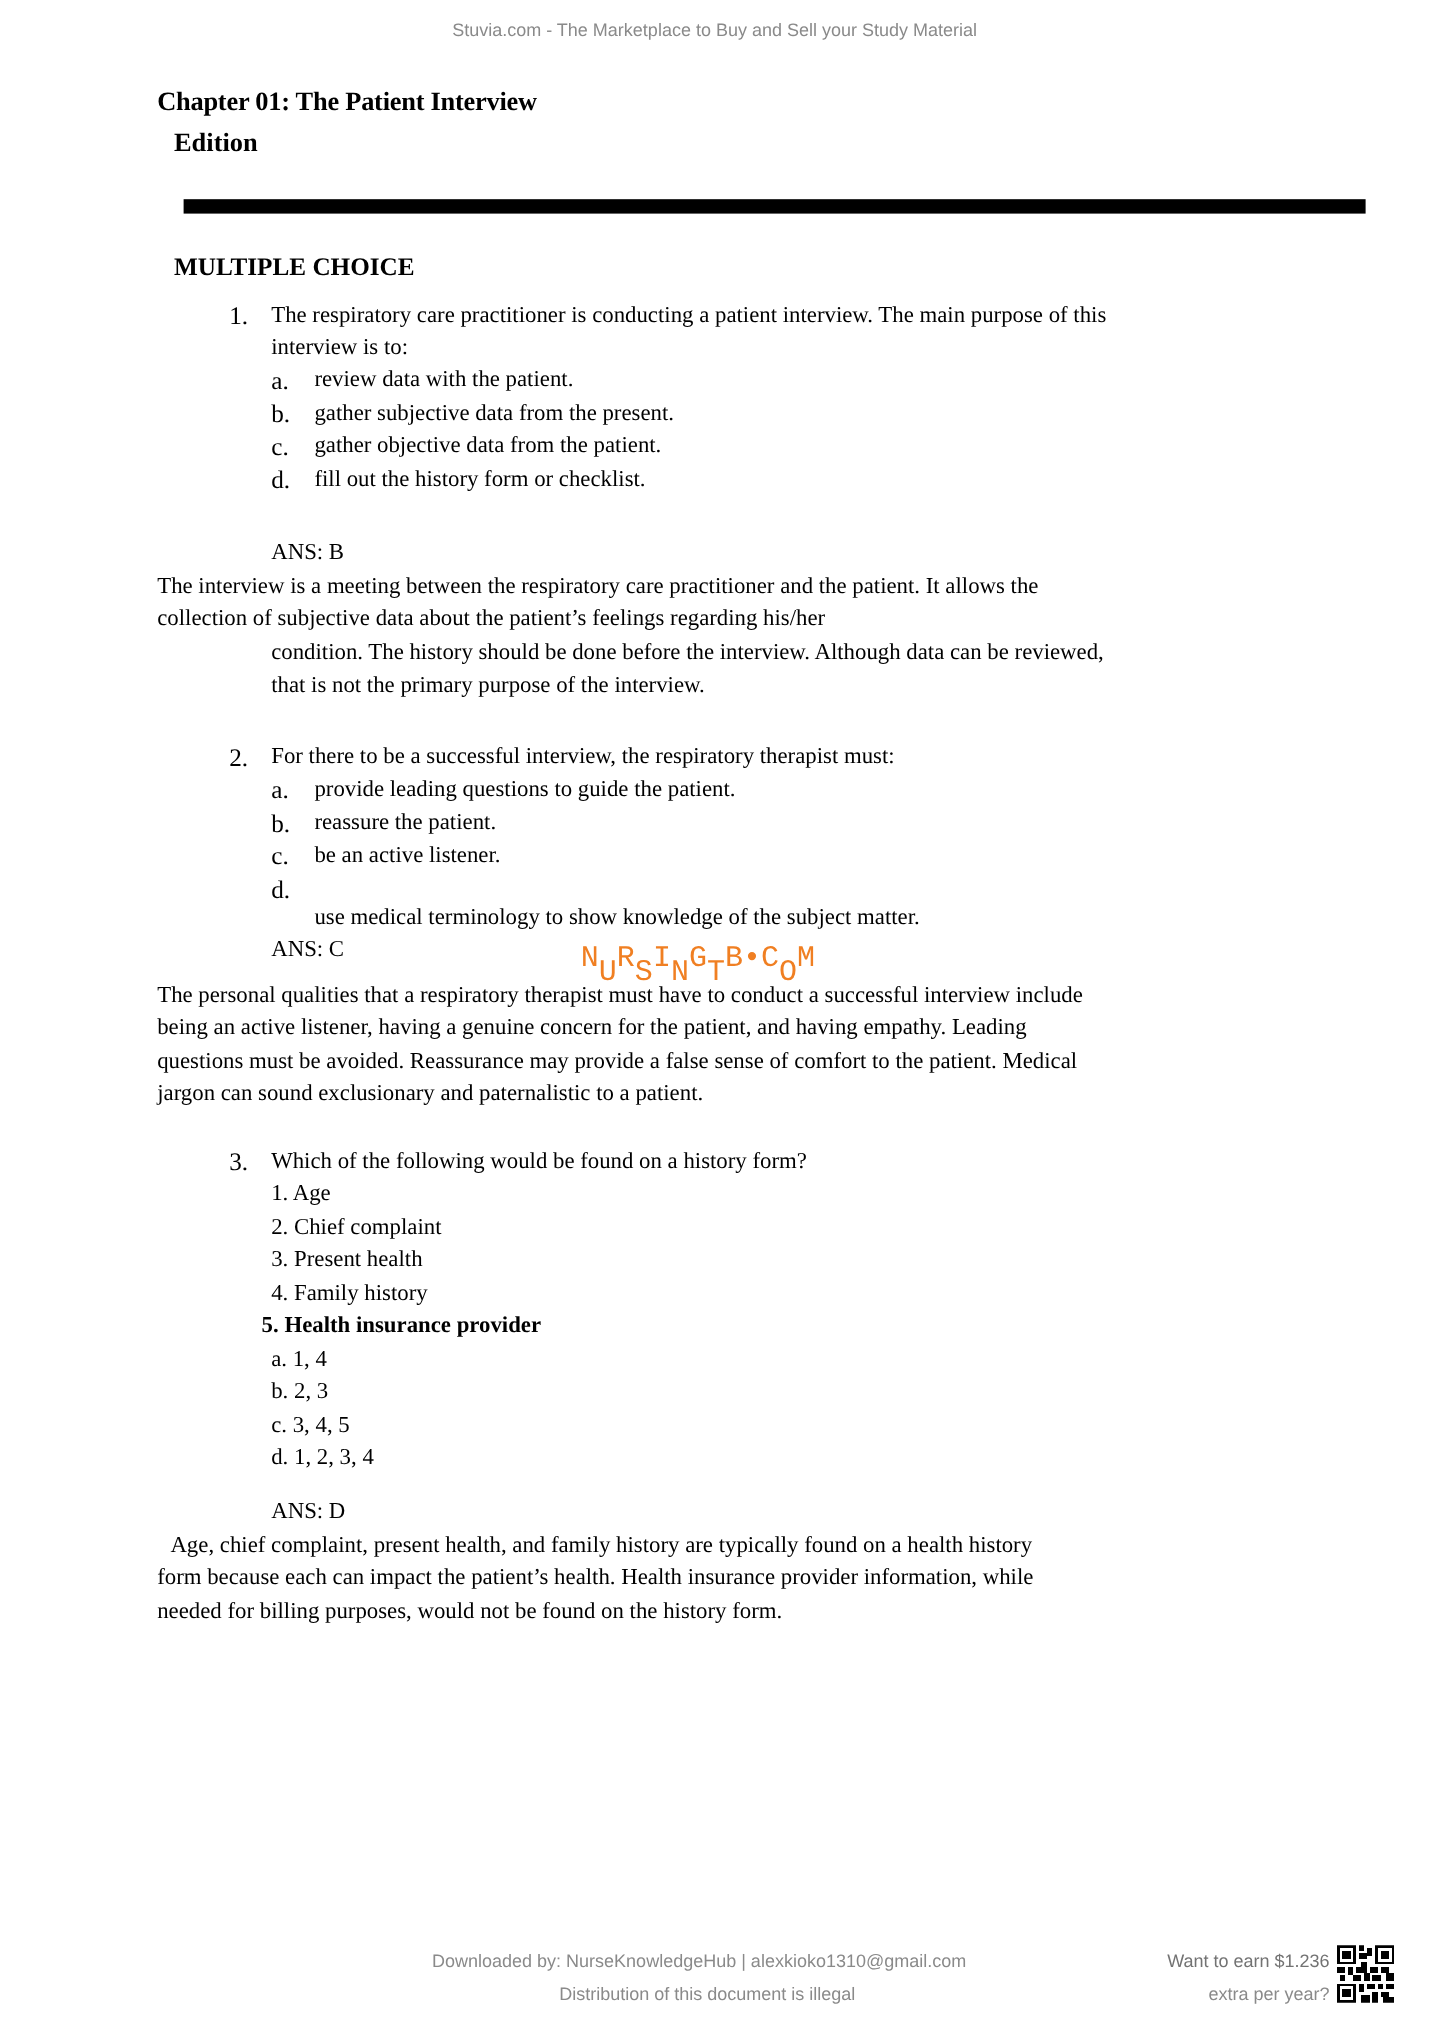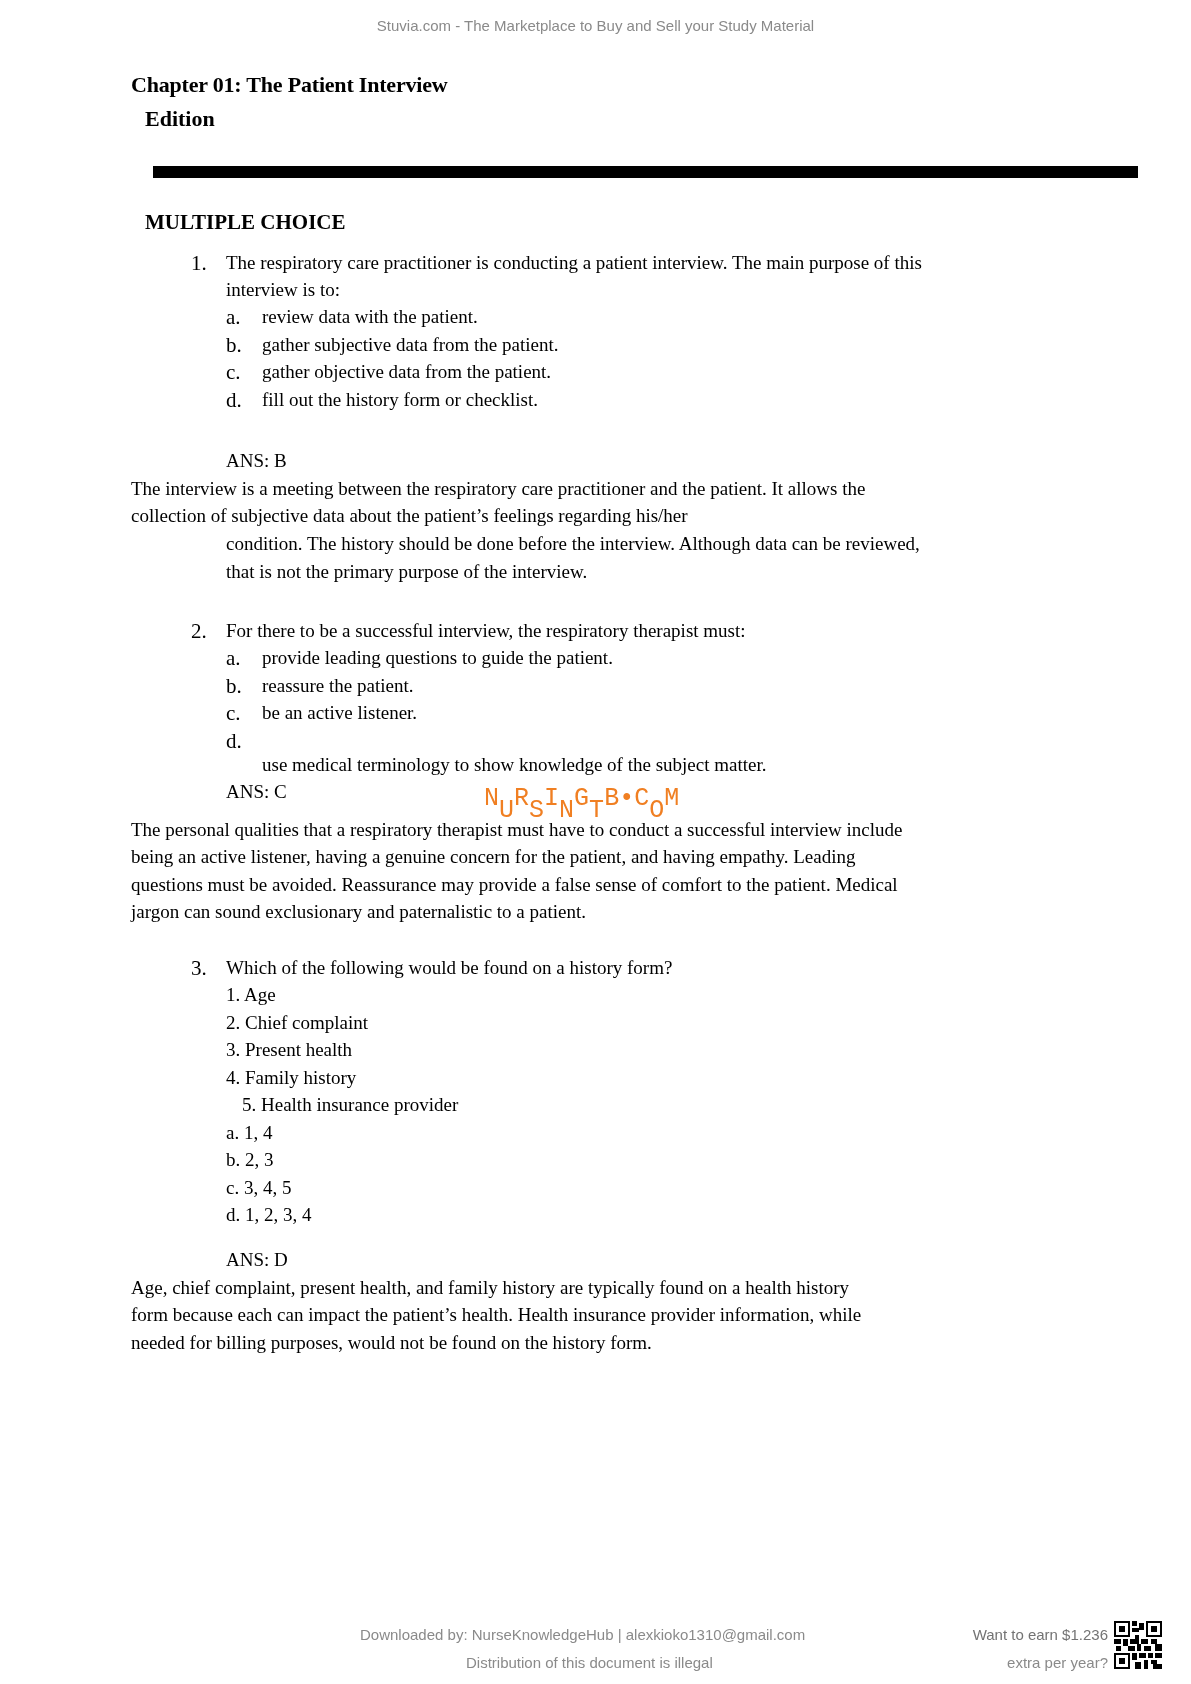--- a/index.html
+++ b/index.html
@@ -34,21 +34,21 @@
 
 <div class="section">MULTIPLE CHOICE</div>
 
 <div>
   <div class="qnum" style="left:191px; top:251px;">1.</div>
   <div class="txt" style="left:226px; top:249px;">The respiratory care practitioner is conducting a patient interview. The main purpose of this</div>
   <div class="txt" style="left:226px; top:276px;">interview is to:</div>
   <div class="opt-letter" style="left:226px; top:305px;">a.</div>
   <div class="txt" style="left:262px; top:303px;">review data with the patient.</div>
   <div class="opt-letter" style="left:226px; top:333px;">b.</div>
-  <div class="txt" style="left:262px; top:331px;">gather subjective data from the patient.</div>
+  <div class="txt" style="left:262px; top:331px;">gather subjective data from the present.</div>
   <div class="opt-letter" style="left:226px; top:360px;">c.</div>
   <div class="txt" style="left:262px; top:358px;">gather objective data from the patient.</div>
   <div class="opt-letter" style="left:226px; top:388px;">d.</div>
   <div class="txt" style="left:262px; top:386px;">fill out the history form or checklist.</div>
   <div class="txt" style="left:226px; top:447px;">ANS:  B</div>
   <div class="txt" style="left:131px; top:475px;">The interview is a meeting between the respiratory care practitioner and the patient. It allows the</div>
   <div class="txt" style="left:131px; top:502px;">collection of subjective data about the patient’s feelings regarding his/her</div>
   <div class="txt" style="left:226px; top:530px;">condition. The history should be done before the interview. Although data can be reviewed,</div>
   <div class="txt" style="left:226px; top:558px;">that is not the primary purpose of the interview.</div>
 </div>
@@ -75,27 +75,27 @@
   <span>N</span><span class="wm-down">U</span><span>R</span><span class="wm-down">S</span><span>I</span><span class="wm-down">N</span><span>G</span><span class="wm-down">T</span><span>B</span><span>•</span><span>C</span><span class="wm-down">O</span><span>M</span>
 </div>
 
 <div>
   <div class="qnum" style="left:191px; top:956px;">3.</div>
   <div class="txt" style="left:226px; top:954px;">Which of the following would be found on a history form?</div>
   <div class="txt" style="left:226px; top:981px;">1. Age</div>
   <div class="txt" style="left:226px; top:1009px;">2. Chief complaint</div>
   <div class="txt" style="left:226px; top:1036px;">3. Present health</div>
   <div class="txt" style="left:226px; top:1064px;">4. Family history</div>
-  <div class="txt" style="left:242px; top:1091px;">5. Health insurance provider</div>
+  <div class="txt" style="left:218px; top:1091px;font-weight:bold;">5. Health insurance provider</div>
   <div class="txt" style="left:226px; top:1119px;">a. 1, 4</div>
   <div class="txt" style="left:226px; top:1146px;">b. 2, 3</div>
   <div class="txt" style="left:226px; top:1174px;">c. 3, 4, 5</div>
   <div class="txt" style="left:226px; top:1201px;">d. 1, 2, 3, 4</div>
   <div class="txt" style="left:226px; top:1246px;">ANS:  D</div>
-  <div class="txt" style="left:131px; top:1274px;">Age, chief complaint, present health, and family history are typically found on a health history</div>
+  <div class="txt" style="left:142px; top:1274px;">Age, chief complaint, present health, and family history are typically found on a health history</div>
   <div class="txt" style="left:131px; top:1301px;">form because each can impact the patient’s health. Health insurance provider information, while</div>
   <div class="txt" style="left:131px; top:1329px;">needed for billing purposes, would not be found on the history form.</div>
 </div>
 
 <div class="footer-dl">Downloaded by: NurseKnowledgeHub | alexkioko1310@gmail.com</div>
 <div class="footer-dist">Distribution of this document is illegal</div>
 <div class="footer-earn1">Want to earn $1.236</div>
 <div class="footer-earn2">extra per year?</div>
 
 <svg class="qr" viewBox="0 0 21 21" shape-rendering="crispEdges">

